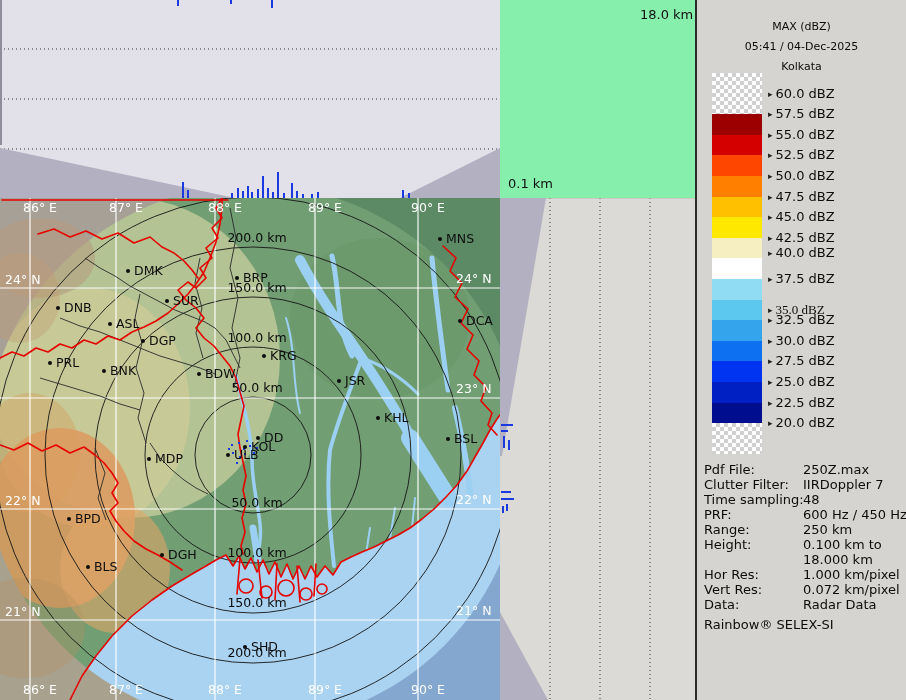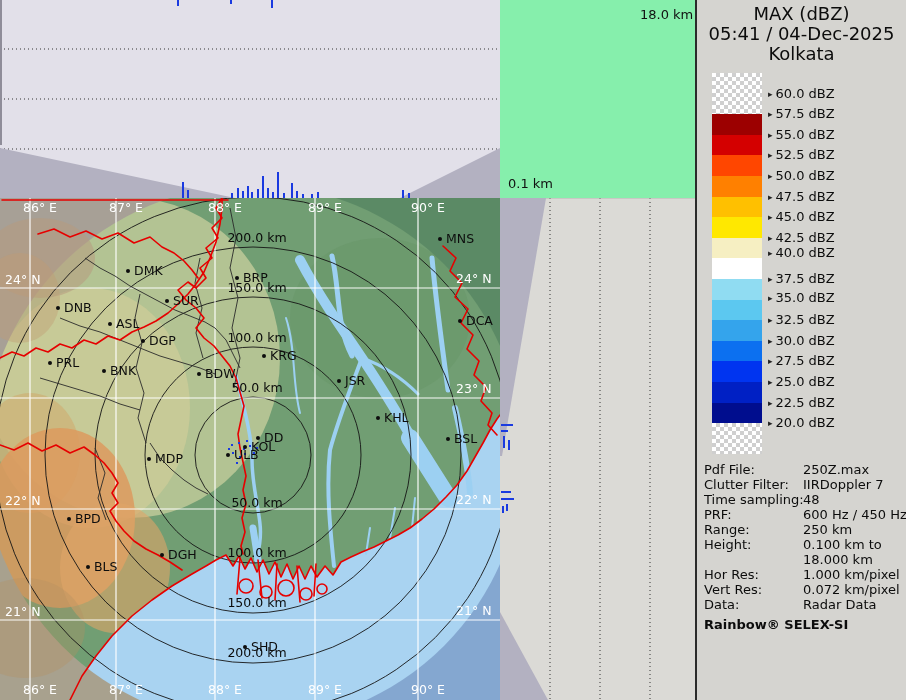--- a/index.html
+++ b/index.html
@@ -12,37 +12,37 @@
   .abs{position:absolute;}
   
   #top-panel{left:0;top:0;width:500px;height:198px;background:#e2e0e9;}
   #corner-panel{left:500px;top:0;width:195px;height:198px;background:#86efac;}
   #right-panel{left:500px;top:198px;width:195px;height:502px;background:#dbdad6;}
   .scale-label{position:absolute;font-size:13px;color:#111;white-space:nowrap;}
   
   #map-wrap{left:0;top:198px;width:500px;height:502px;}
   
   #legend-panel{left:695px;top:0;width:209px;height:700px;background:#d5d4d0;border-left:2px solid #2b2b2b;}
-  #title-block{position:absolute;left:0;top:4px;width:100%;text-align:center;color:#0c0c0c;font-size:18px;line-height:20px;}
+  #title-block{position:absolute;left:0;top:17px;width:100%;text-align:center;color:#0c0c0c;font-size:11px;line-height:20px;}
   #legend-bar{position:absolute;left:15px;top:73px;width:50px;border:0;}
   #legend-bar .cell{width:50px;}
   .checker{
     background-color:#fff;
     background-image:linear-gradient(45deg,#cfcfcf 25%,transparent 25%,transparent 75%,#cfcfcf 75%),
                      linear-gradient(45deg,#cfcfcf 25%,transparent 25%,transparent 75%,#cfcfcf 75%);
     background-size:8px 8px;background-position:0 0,4px 4px;
   }
   #legend-labels .llab{position:absolute;left:71px;font-size:13px;color:#0d0d0d;white-space:nowrap;}
   #legend-labels .arr{font-size:9px;margin-right:3px;vertical-align:1px;color:#222;}
   
   #meta-block{position:absolute;left:7px;top:462px;width:198px;font-size:13px;color:#0c0c0c;}
   #meta-block .row{position:relative;height:15px;line-height:15px;white-space:nowrap;}
   #meta-block .lab{position:absolute;left:0;}
   #meta-block .val{position:absolute;left:99px;text-align:center;}
-  #meta-footer{position:absolute;left:7px;top:617px;font-size:13px;color:#0c0c0c;white-space:nowrap;font-weight:bold;}
+  #meta-footer{position:absolute;left:7px;top:617px;font-size:13px;color:#0c0c0c;white-space:nowrap;}
   svg text{font-family:"DejaVu Sans","Liberation Sans",sans-serif;}
 </style>
 </head>
 <body>
 
 <div id="top-panel" class="abs">
   <svg width="500" height="198" viewBox="0 0 500 198">
     <g stroke="#333" stroke-width="1" stroke-dasharray="1 3">
       <line x1="0" y1="49" x2="500" y2="49"></line>
       <line x1="0" y1="99" x2="500" y2="99"></line>
@@ -326,21 +326,21 @@
       <div class="llab" style="top: 85.6px;"><span class="arr">▸</span>60.0 dBZ</div>
       <div class="llab" style="top: 106.2px;"><span class="arr">▸</span>57.5 dBZ</div>
       <div class="llab" style="top: 126.8px;"><span class="arr">▸</span>55.0 dBZ</div>
       <div class="llab" style="top: 147.4px;"><span class="arr">▸</span>52.5 dBZ</div>
       <div class="llab" style="top: 168px;"><span class="arr">▸</span>50.0 dBZ</div>
       <div class="llab" style="top: 188.6px; text-align: center;"><span class="arr">▸</span>47.5 dBZ</div>
       <div class="llab" style="top: 209.2px;"><span class="arr">▸</span>45.0 dBZ</div>
       <div class="llab" style="top: 229.8px;"><span class="arr">▸</span>42.5 dBZ</div>
       <div class="llab" style="top: 245px;"><span class="arr">▸</span>40.0 dBZ</div>
       <div class="llab" style="top: 271px;"><span class="arr">▸</span>37.5 dBZ</div>
-      <div class="llab" style="top: 290px;"><span class="arr">▸</span>35.0 dBZ</div>
+      <div class="llab" style="top: 302px; font-family: Liberation Serif, serif;"><span class="arr">▸</span>35.0 dBZ</div>
       <div class="llab" style="top: 312.2px;"><span class="arr">▸</span>32.5 dBZ</div>
       <div class="llab" style="top: 332.8px;"><span class="arr">▸</span>30.0 dBZ</div>
       <div class="llab" style="top: 353.4px;"><span class="arr">▸</span>27.5 dBZ</div>
       <div class="llab" style="top: 374px;"><span class="arr">▸</span>25.0 dBZ</div>
       <div class="llab" style="top: 394.6px;"><span class="arr">▸</span>22.5 dBZ</div>
       <div class="llab" style="top: 415.2px;"><span class="arr">▸</span>20.0 dBZ</div>
     </div>
 
   <div id="meta-block">
       <div class="row">

